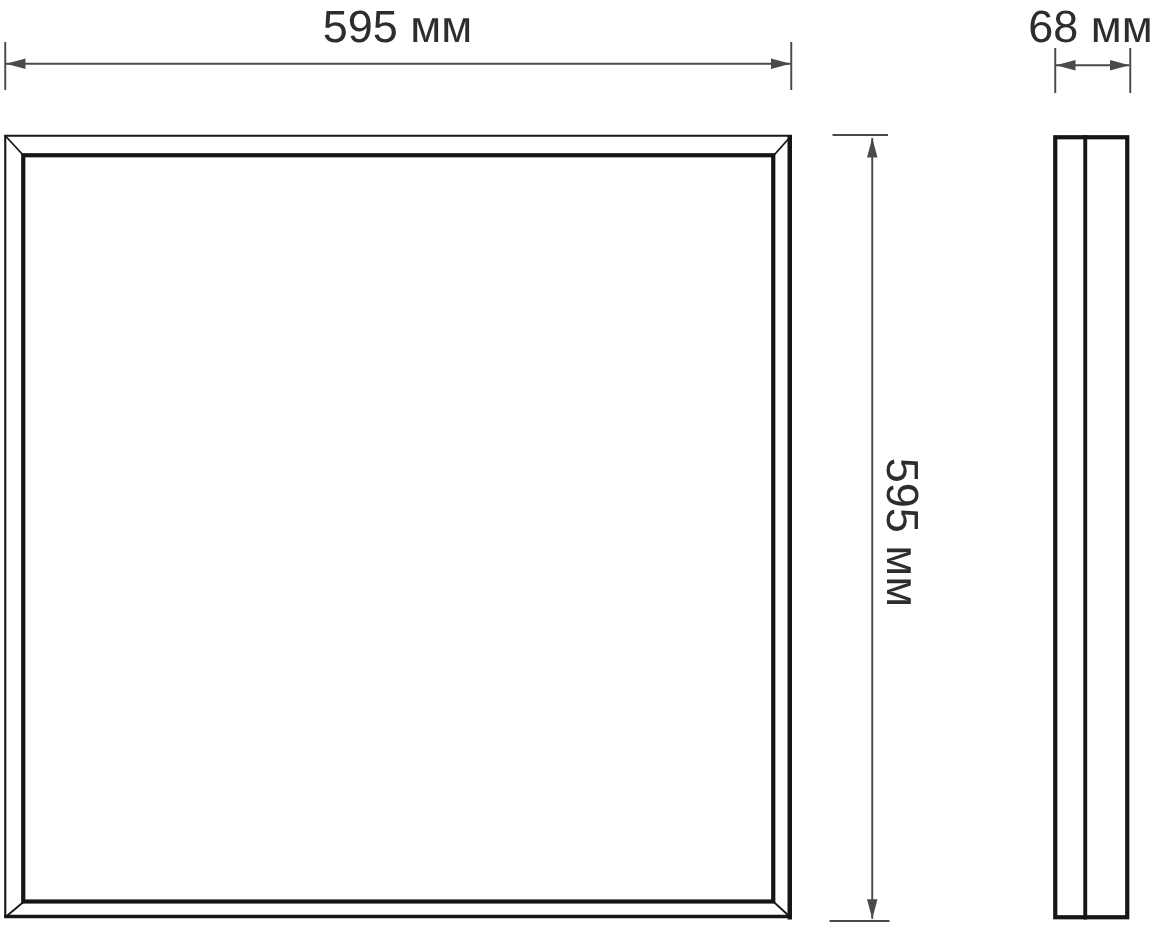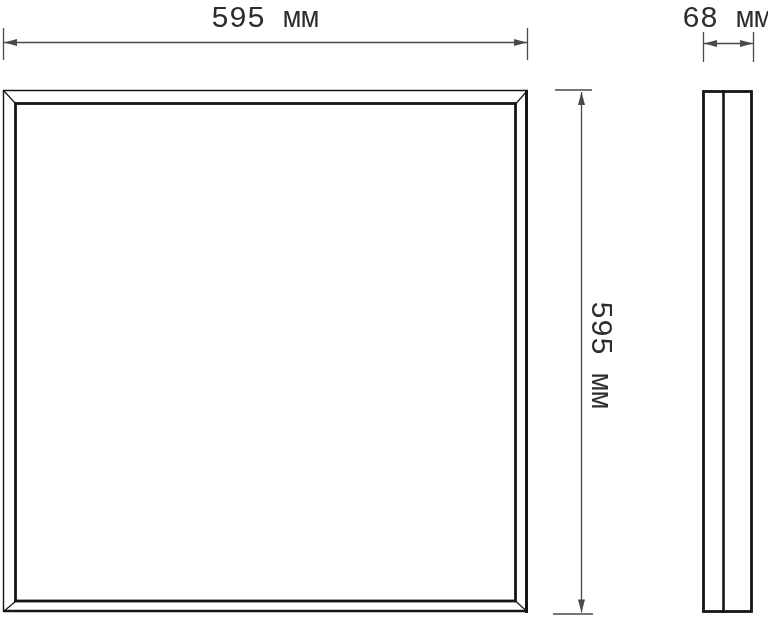--- a/index.html
+++ b/index.html
@@ -6,21 +6,21 @@
     margin: 0;
     padding: 0;
     background: #ffffff;
   }
   .canvas {
     position: relative;
     width: 768px;
     height: 621px;
     background: #ffffff;
     overflow: hidden;
-    font-family: Liberation Mono, monospace;
+    font-family: Liberation Sans, sans-serif;
   }
   .canvas svg {
     position: absolute;
     left: 0;
     top: 0;
   }
   .dim-label {
     position: absolute;
     width: 200px;
     line-height: 36px;

